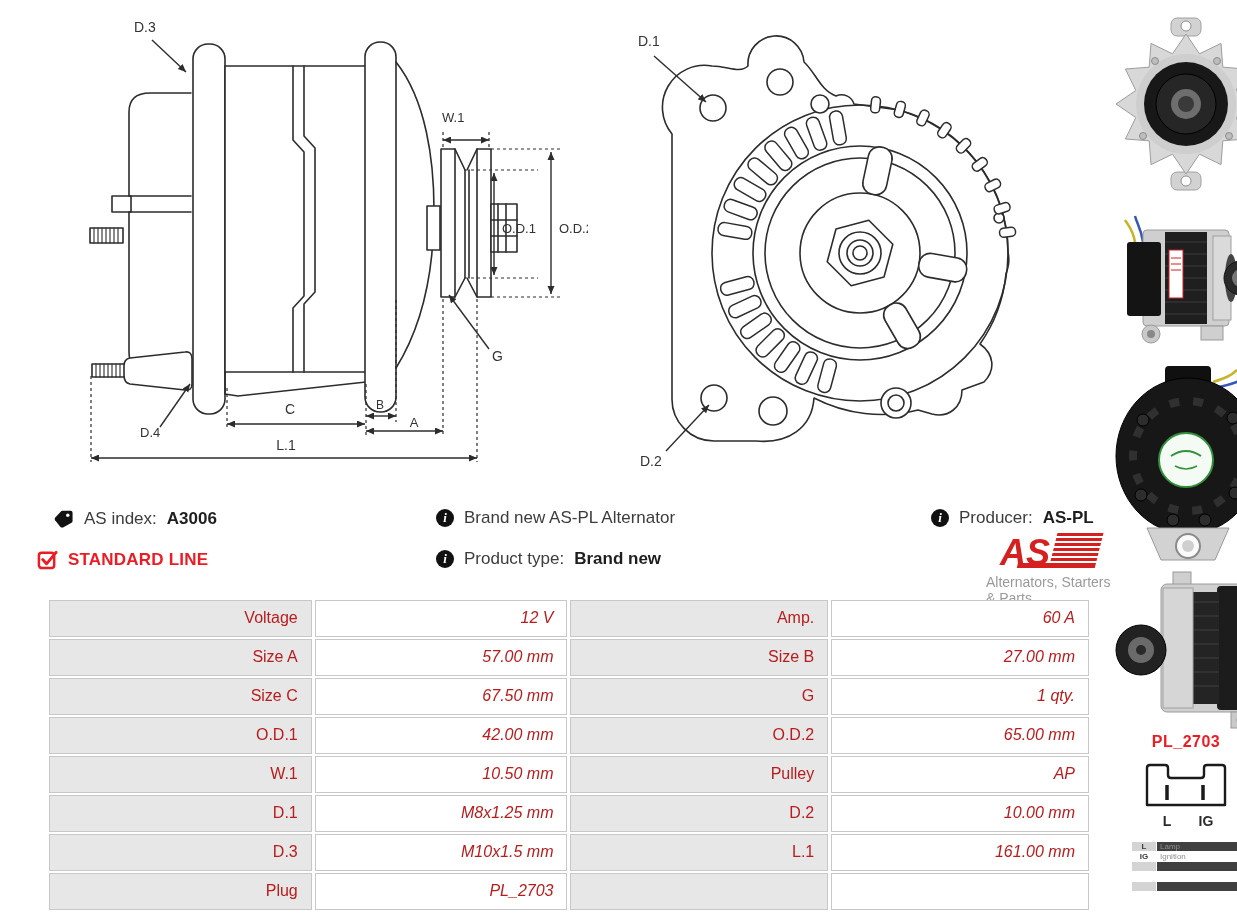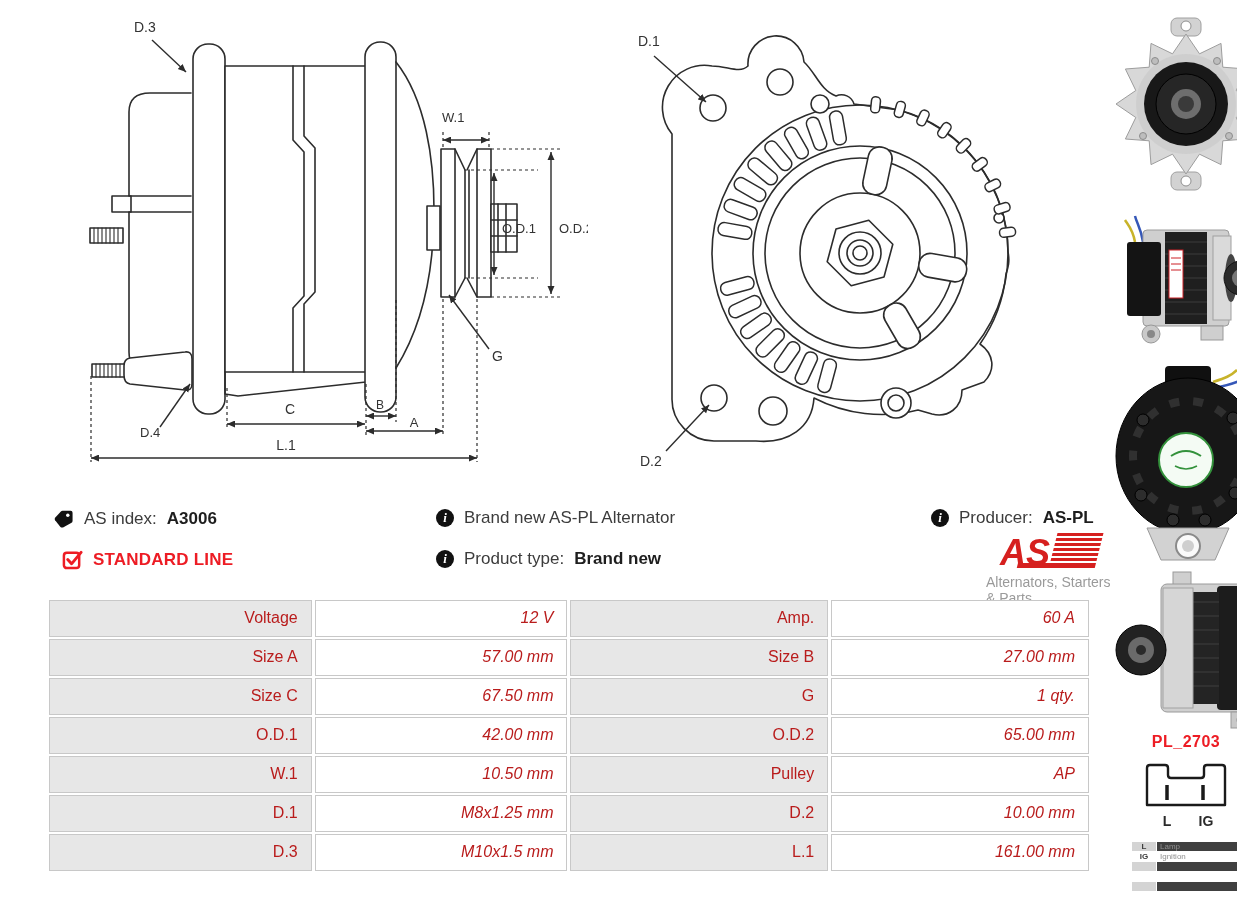--- a/index.html
+++ b/index.html
@@ -327,21 +327,21 @@
 
   <div class="info-item" style="left:25px;top:508px">
     <svg width="21" height="21" viewBox="0 0 22 22">
       <path d="M10,3 L18.5,3 Q20.5,3 20.5,5 L20.5,13.5 Q20.5,15 19,15.8 L10.5,20.3 Q9,21 7.8,19.8 L2.2,12.8 Q1.2,11.5 2.2,10.3 L8,4 Q9,3 10,3 Z" fill="#111"></path>
       <circle cx="15.5" cy="7.5" r="1.8" fill="#fff"></circle>
     </svg>
     <span>AS index:</span>
     <b>A3006</b>
   </div>
 
-  <div class="info-item" style="left:34px;top:549px">
+  <div class="info-item" style="left:9px;top:549px">
     <svg width="21" height="21" viewBox="0 0 22 22">
       <rect x="2" y="4" width="16" height="16" rx="3" fill="none" stroke="#ed1c24" stroke-width="2.6"></rect>
       <path d="M6,11 L10,15.5 L20,3.5" fill="none" stroke="#ed1c24" stroke-width="3" stroke-linecap="round" stroke-linejoin="round"></path>
     </svg>
     <span class="standard-line">STANDARD LINE</span>
   </div>
 
   <div class="info-item" style="left:408px;top:508px">
     <span class="icon-info">i</span>
     <span>Brand new AS-PL Alternator</span>
@@ -418,20 +418,26 @@
         <td class="v">M8x1.25 mm</td>
         <td class="l">D.2</td>
         <td class="v">10.00 mm</td>
       </tr>
       <tr>
         <td class="l">D.3</td>
         <td class="v">M10x1.5 mm</td>
         <td class="l">L.1</td>
         <td class="v">161.00 mm</td>
       </tr>
+      <tr>
+        <td class="l">Plug</td>
+        <td class="v">PL_2703</td>
+        <td class="l"></td>
+        <td class="v"></td>
+      </tr>
     </tbody>
   </table>
 
   <div class="pl-title">PL_2703</div>
 
   <svg class="abs" style="left:1117px;top:758px" width="82" height="50" viewBox="0 0 82 50">
     <path d="M2,47 L2,10 Q2,7 5,7 L20,7 Q23,7 23,10 L23,17 Q23,20 26,20 L56,20 Q59,20 59,17 L59,10 Q59,7 62,7 L77,7 Q80,7 80,10 L80,47 Z" fill="#fff" stroke="#1a1a1a" stroke-width="2.4" stroke-linejoin="round"></path>
     <line x1="22" y1="27" x2="22" y2="42" stroke="#1a1a1a" stroke-width="3.5"></line>
     <line x1="58" y1="27" x2="58" y2="42" stroke="#1a1a1a" stroke-width="3.5"></line>
   </svg>

